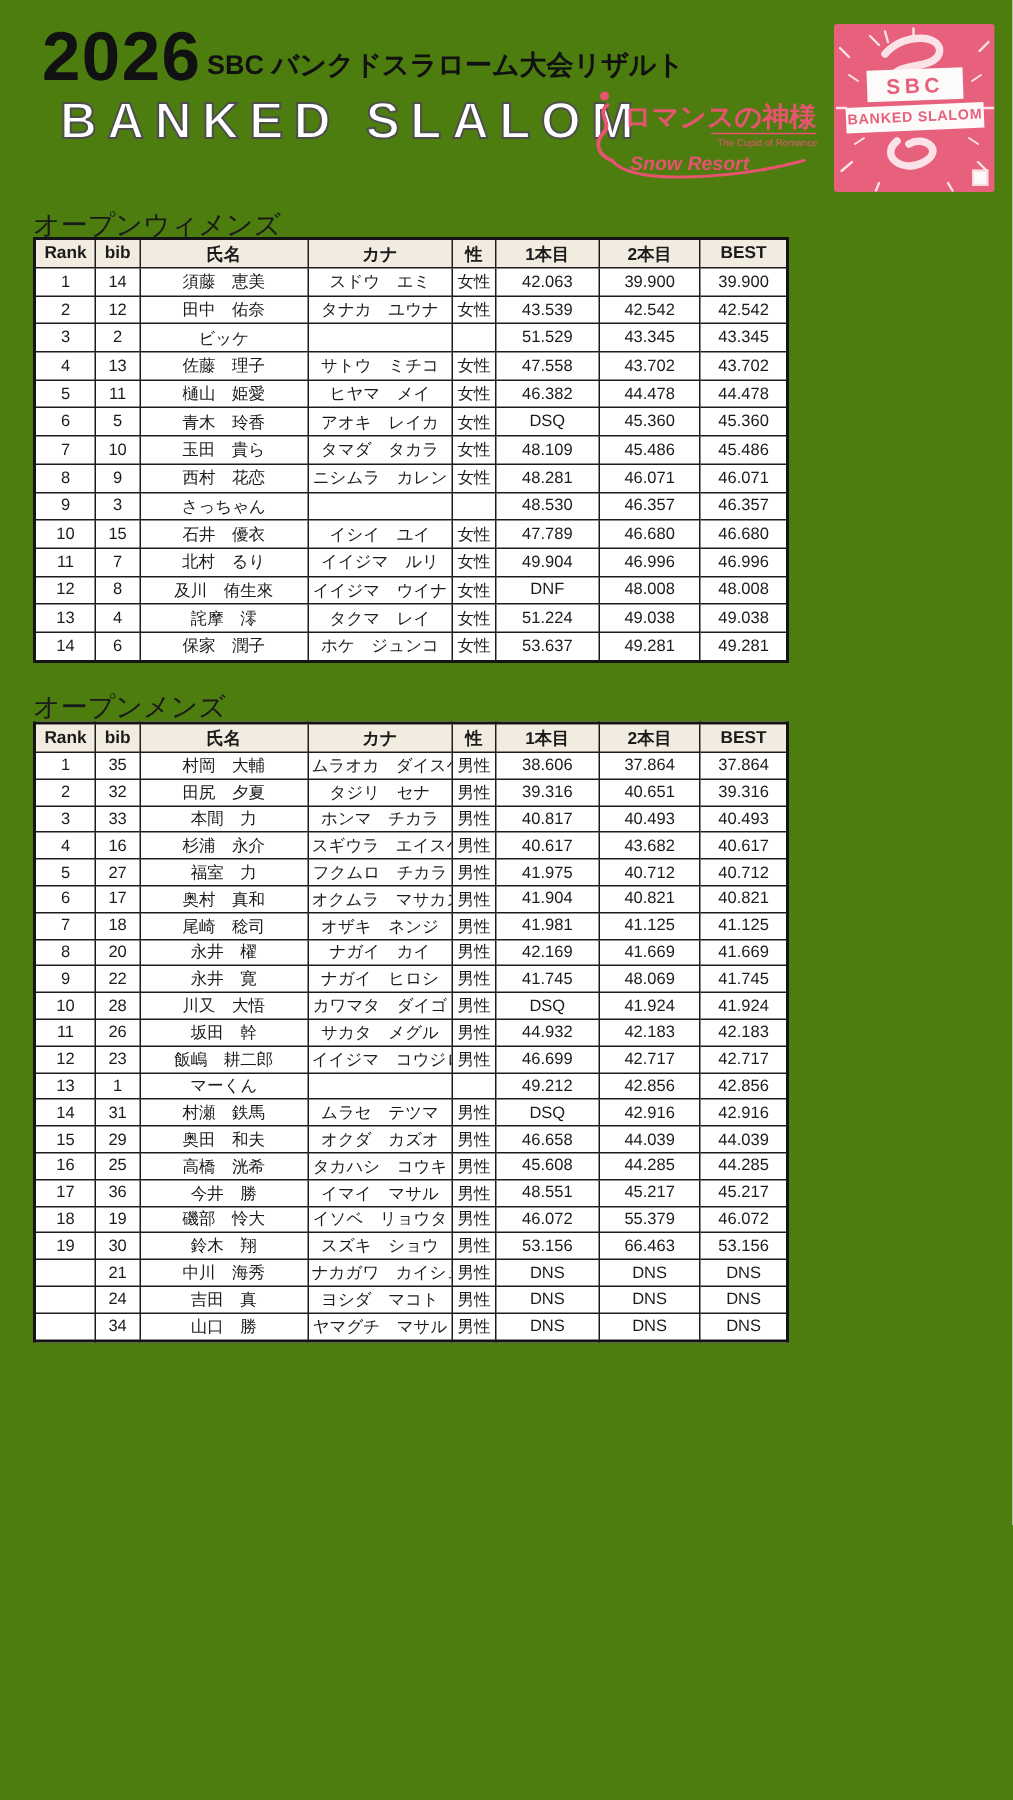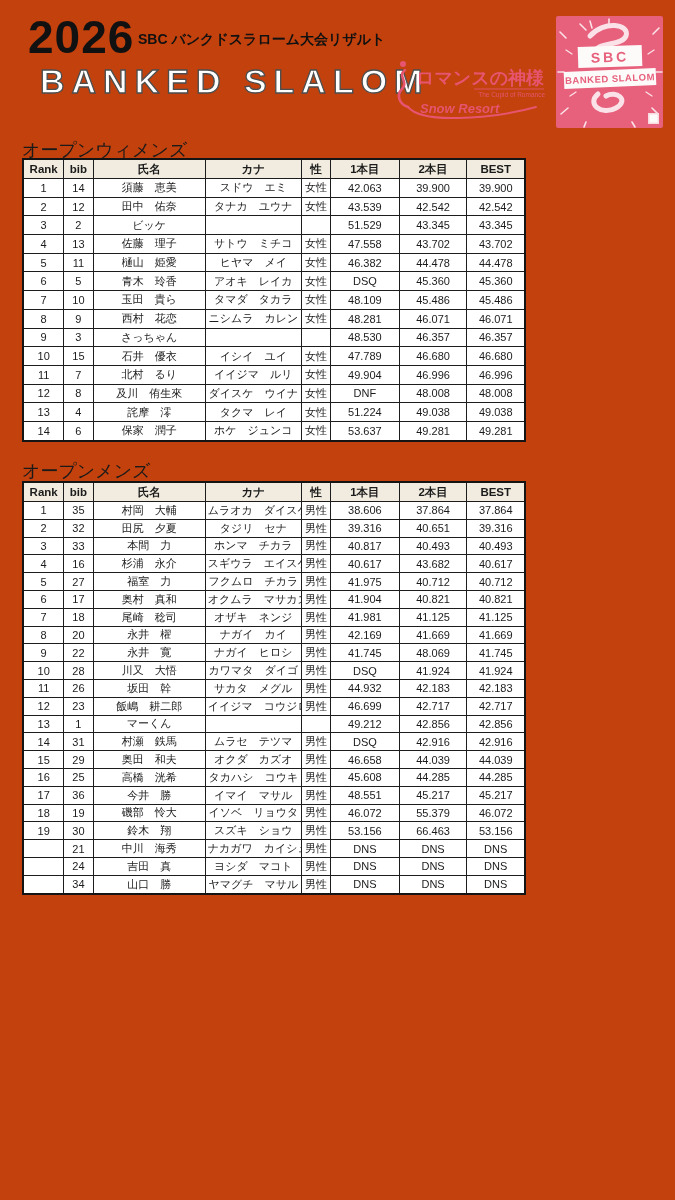--- a/index.html
+++ b/index.html
@@ -1,28 +1,28 @@
 <!DOCTYPE html>
 <html><head>
 <meta charset="utf-8">
 <style>
   html,body { margin:0; padding:0; background:#ffffff; }
   .page {
-    position:relative; width:675px; height:1200px; background:#c2410c;
+    position:relative; width:675px; height:1200px; background:#4d7c0f;
     font-family:"Liberation Sans","DejaVu Sans",sans-serif; color:#1d1d1d;
     overflow:hidden;
   }
   
   .year {
     position:absolute; left:28px; top:10px;
     font-size:46px; font-weight:800; letter-spacing:1px; color:#111;
   }
   .main-title {
     position:absolute; left:138px; top:31px;
-    font-size:14px; font-weight:700; color:#111; white-space:nowrap;
+    font-size:18px; font-weight:700; color:#111; white-space:nowrap;
   }
   .banked {
     position:absolute; left:40px; top:62px;
     font-size:34px; font-weight:700; letter-spacing:7px; white-space:nowrap;
     color:#ffffff; -webkit-text-stroke:1.3px #4d4d4d; text-shadow:0 0 1px #777;
   }
   
   .romance { position:absolute; left:396px; top:58px; width:154px; height:66px; }
   
   .sbc {
@@ -233,21 +233,21 @@
           <td>イイジマ　ルリ</td>
           <td>女性</td>
           <td>49.904</td>
           <td>46.996</td>
           <td>46.996</td>
         </tr>
         <tr>
           <td>12</td>
           <td>8</td>
           <td>及川　侑生來</td>
-          <td>ダイスケ　ウイナ</td>
+          <td>イイジマ　ウイナ</td>
           <td>女性</td>
           <td>DNF</td>
           <td>48.008</td>
           <td>48.008</td>
         </tr>
         <tr>
           <td>13</td>
           <td>4</td>
           <td>詫摩　澪</td>
           <td>タクマ　レイ</td>

